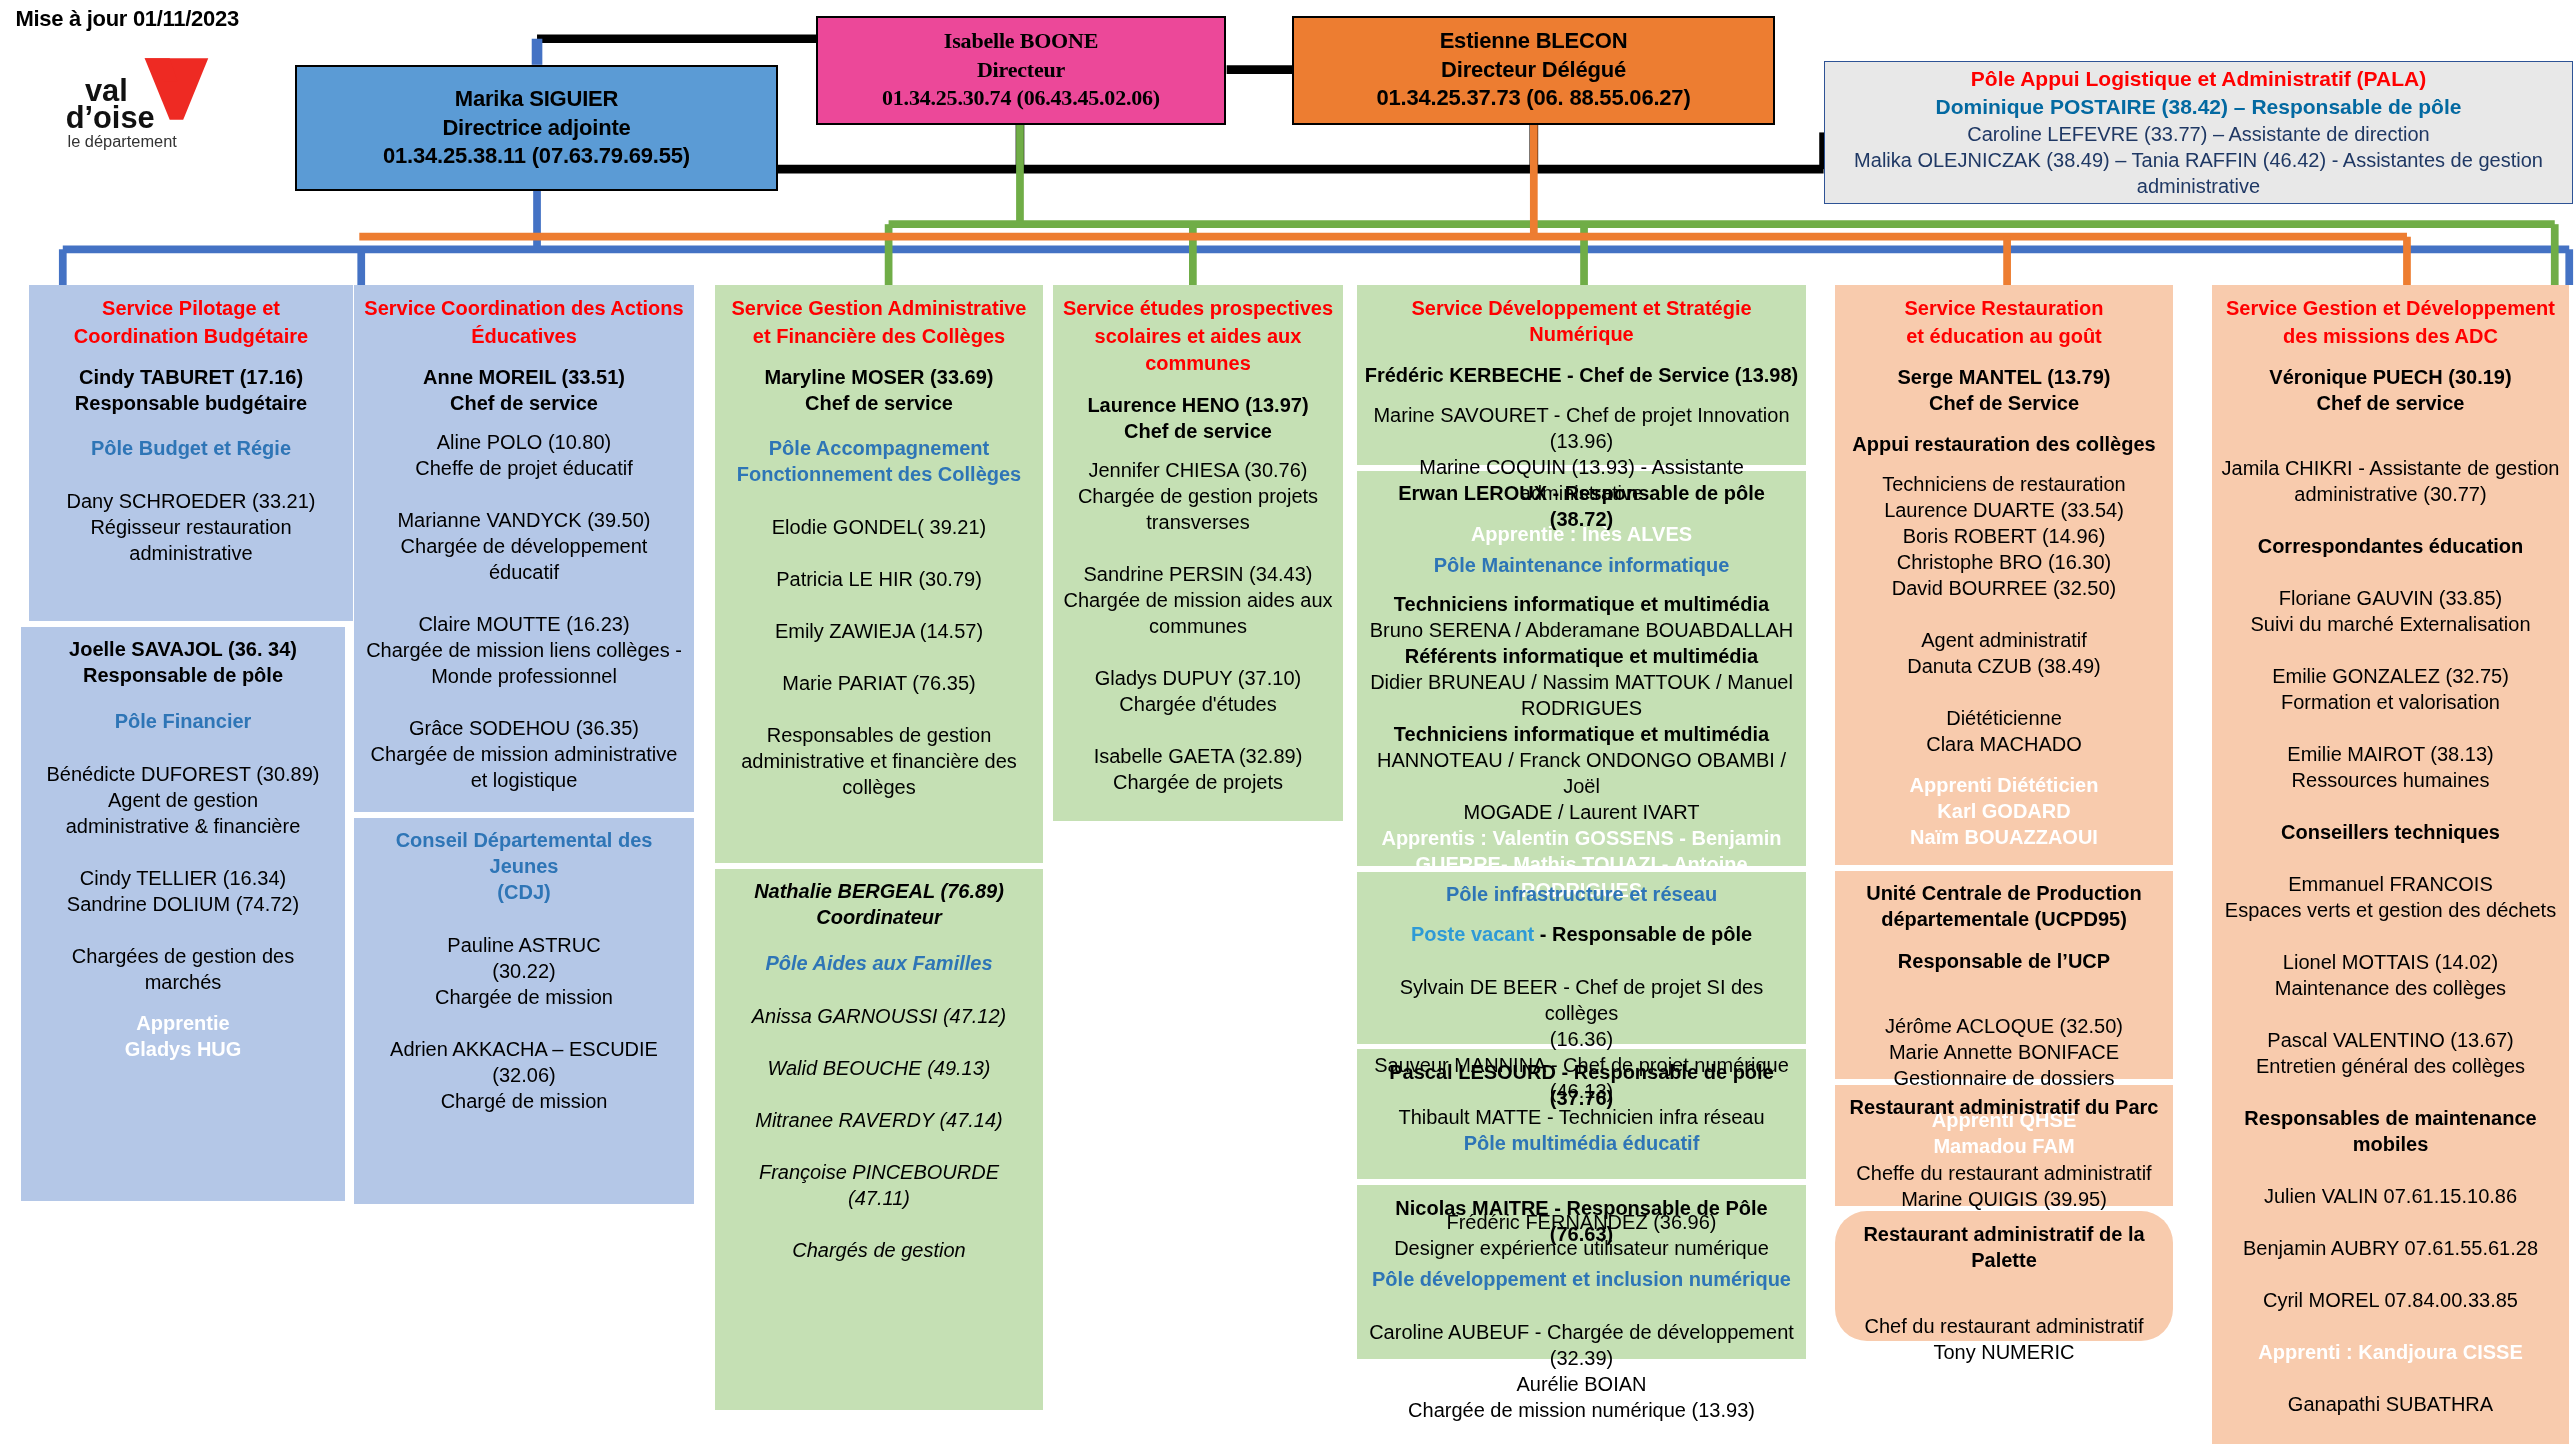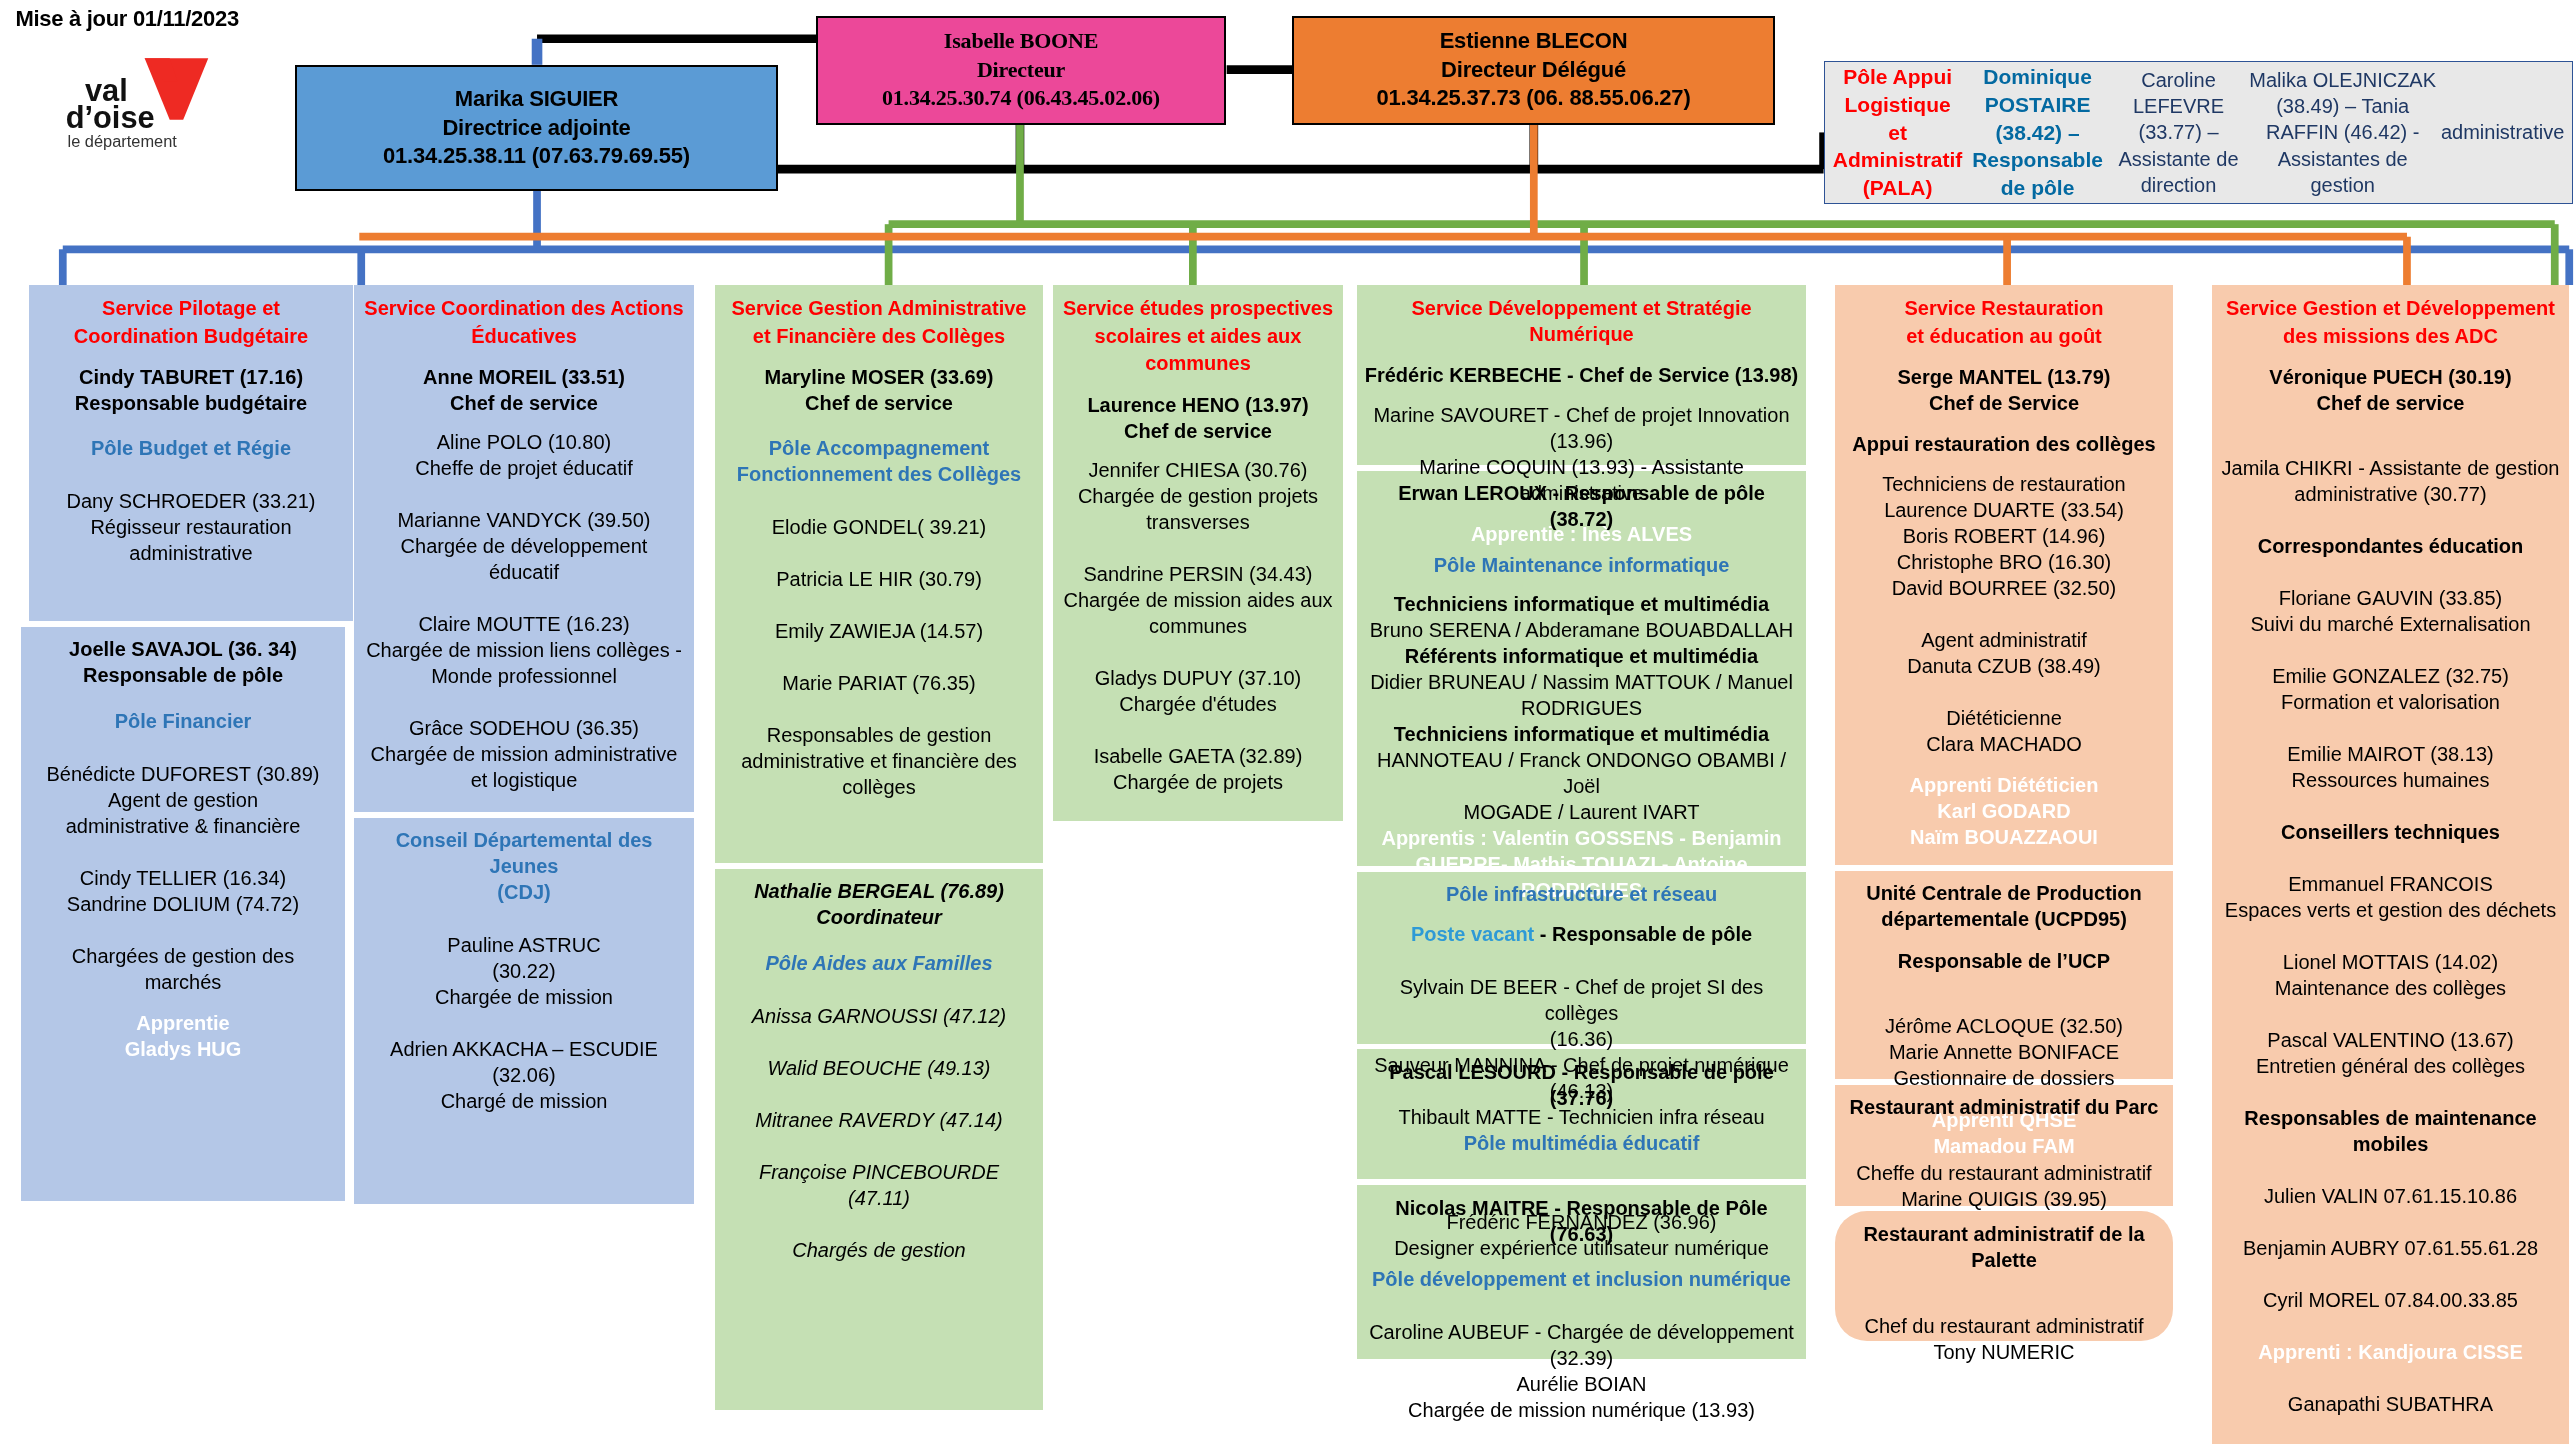--- a/index.html
+++ b/index.html
@@ -40,21 +40,21 @@
     letter-spacing:-0.2px;
     z-index:5;
   }
   #box-siguier{ left:295px; top:65px;  width:483px;  height:126px; background:#5b9bd5; }
   #box-boone  { left:816px; top:15.5px;  width:410px;  height:109px; background:#ec4899;font-family:Liberation Serif, serif; }
   #box-blecon { left:1292px;top:15.5px;  width:483px;  height:109px; background:#ed7d31; }
 
   #box-pala{
     position:absolute; left:1824px; top:61px; width:749px; height:143px;
     background:#e8e8e8; border:1.9px solid #2e5395;
-    display:flex; flex-direction:row; align-items:center; justify-content:center;
+    display:flex; flex-direction:column; align-items:center; justify-content:center;
     text-align:center; line-height:1.32; z-index:5; padding:3.9px 7.7px;
   }
   #box-pala .pala-title{ color:#ff0000; font-weight:bold; font-size:21px; }
   #box-pala .pala-sub  { color:#0369a1; font-weight:bold; font-size:21px; }
   #box-pala .pala-line { color:#1f3864; font-size:20px; }
 
   
   .col{ position:absolute; top:285px; z-index:4; }
 
   .card{

